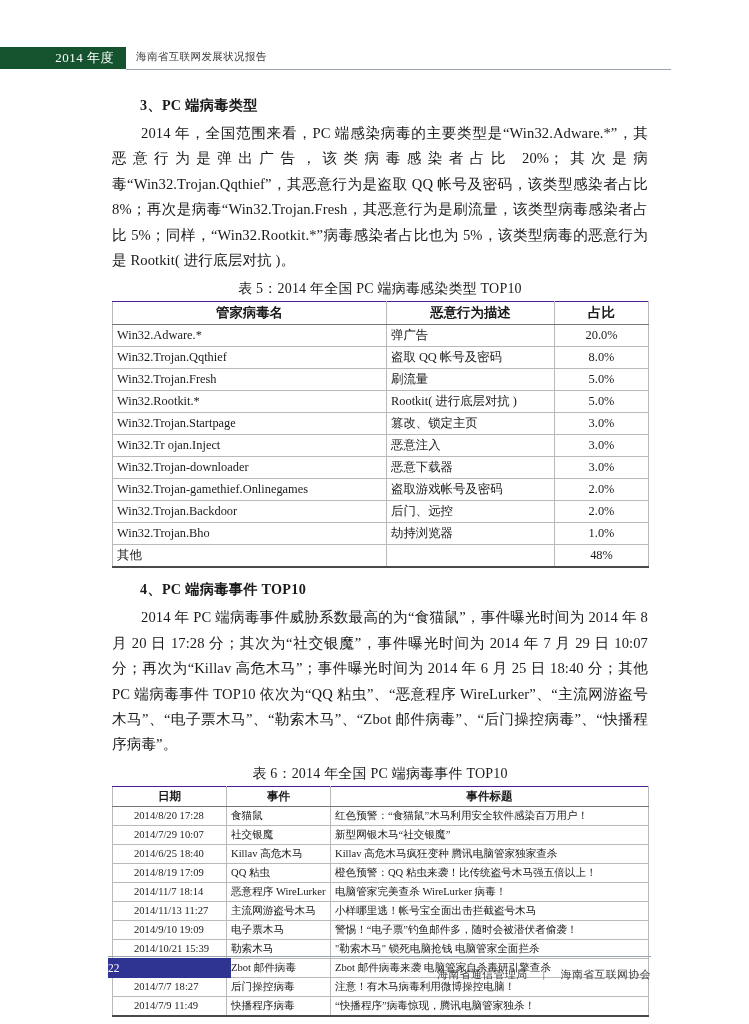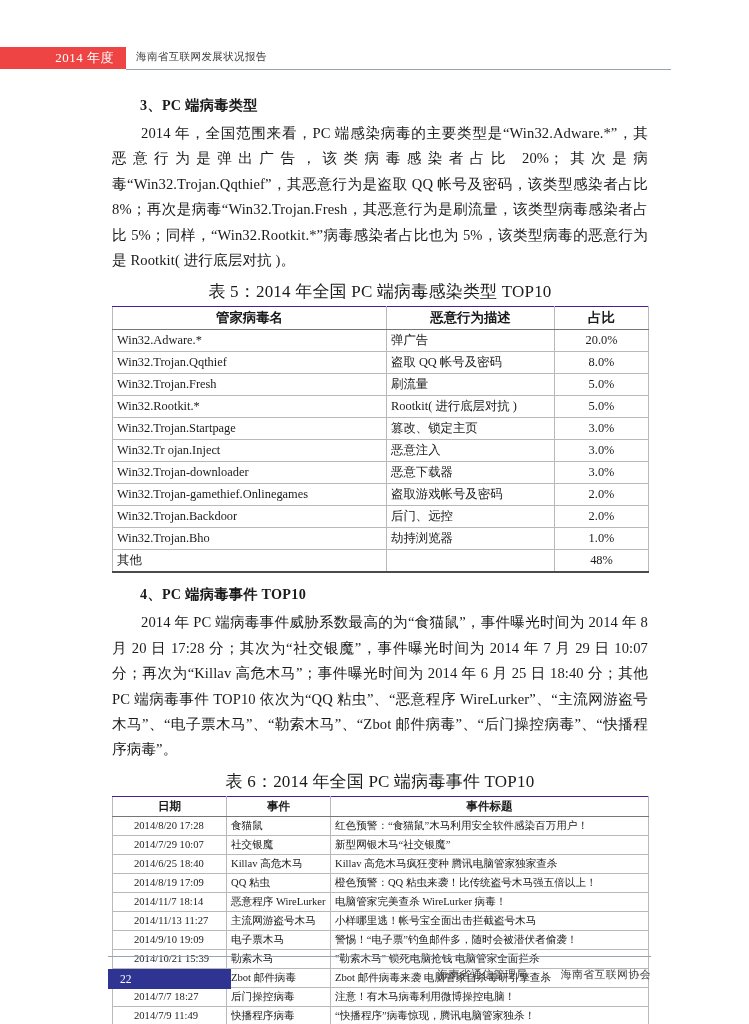--- a/index.html
+++ b/index.html
@@ -21,21 +21,21 @@
     left: 0;
     width: 749px;
     height: 28px;
   }
   .header-badge {
     position: absolute;
     left: 0;
     top: 0;
     width: 126px;
     height: 22px;
-    background: #ef4444;
+    background: #14532d;
     color: #ffffff;
     font-size: 13px;
     line-height: 22px;
     text-align: right;
     padding-right: 12px;
     letter-spacing: 0.5px;
   }
   .header-title {
     position: absolute;
     left: 136px;
@@ -73,21 +73,21 @@
     font-size: 14.6px;
     line-height: 25.4px;
     margin: 0 0 6px 0;
     text-indent: 29px;
     text-align: justify;
     text-justify: inter-ideograph;
     letter-spacing: 0.1px;
   }
 
   .table-caption {
-    font-size: 17px;
+    font-size: 14px;
     text-align: center;
     margin: 7px 0 3px 0;
     letter-spacing: 0.2px;
   }
 
   
   table.doc-table {
     border-collapse: collapse;
     width: 536px;
     table-layout: fixed;
@@ -138,28 +138,27 @@
     position: absolute;
     left: 108px;
     top: 0;
     width: 543px;
     height: 1px;
     background: #9aa4ae;
   }
   .footer-pagebox {
     position: absolute;
     left: 108px;
-    top: 13px;
+    top: 2px;
     width: 123px;
     height: 20px;
     background: #2f3392;
     color: #ffffff;
     font-size: 11.5px;
     line-height: 20px;
-    padding-left: 12px;
   }
   .footer-orgs {
     position: absolute;
     right: 98px;
     top: 12px;
     font-size: 10.8px;
     color: #3a3a3a;
     letter-spacing: 0.5px;
     white-space: nowrap;
   }

